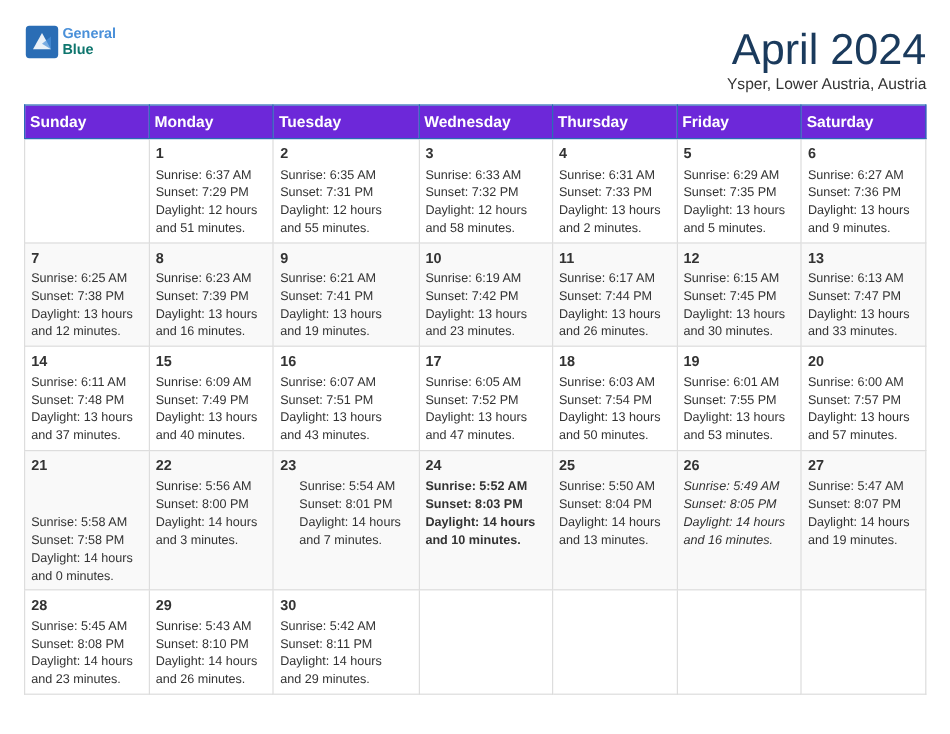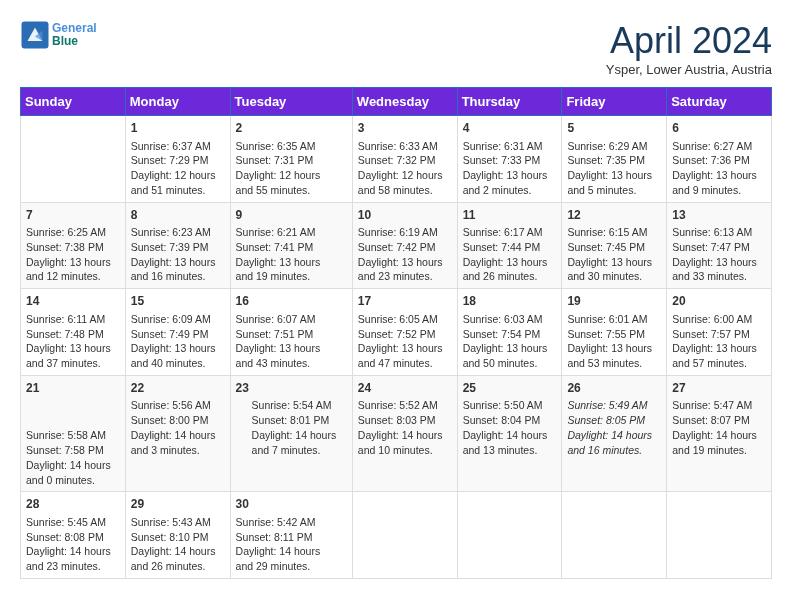--- a/index.html
+++ b/index.html
@@ -287,21 +287,21 @@
         </td>
         <td>
           <span class="day-num">23</span>
           <div class="day-info" style="white-space: pre-line; margin-left: 16px;">Sunrise: 5:54 AM
 Sunset: 8:01 PM
 Daylight: 14 hours
 and 7 minutes.</div>
         </td>
         <td>
           <span class="day-num">24</span>
-          <div class="day-info" style="white-space: pre-line;">Sunrise: 5:52 AM
+          <div class="day-info" style="white-space: pre-line; font-weight: bold;">Sunrise: 5:52 AM
 Sunset: 8:03 PM
 Daylight: 14 hours
 and 10 minutes.</div>
         </td>
         <td>
           <span class="day-num">25</span>
           <div class="day-info" style="white-space: pre-line;">Sunrise: 5:50 AM
 Sunset: 8:04 PM
 Daylight: 14 hours
 and 13 minutes.</div>

